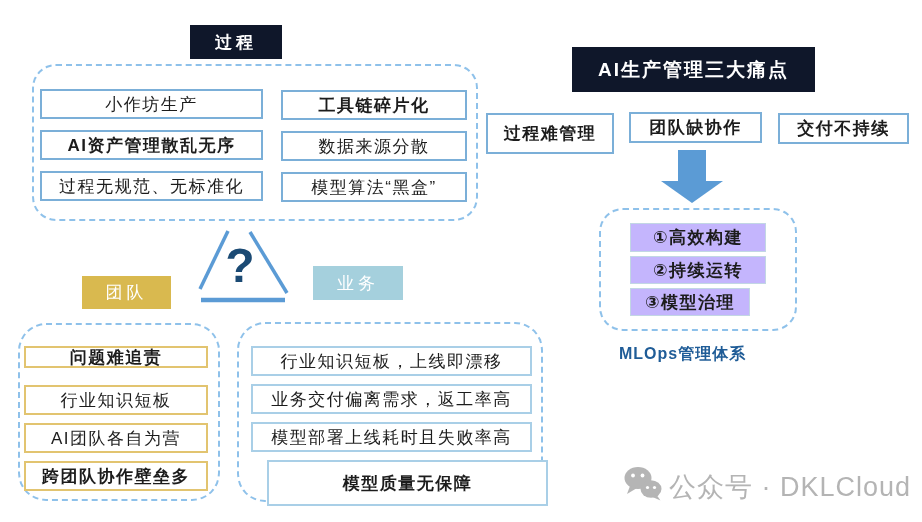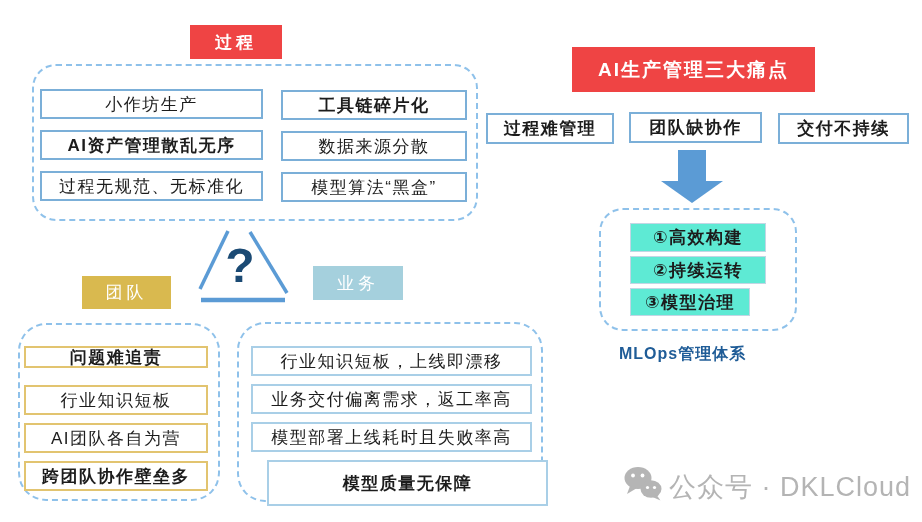--- a/index.html
+++ b/index.html
@@ -6,38 +6,38 @@
   .canvas{
     position:relative;width:922px;height:522px;background:#ffffff;overflow:hidden;
     font-family:"Liberation Sans","DejaVu Sans",sans-serif;color:#1c1c1c;
   }
   .abs{position:absolute;box-sizing:border-box;}
   
   .tag{
     display:flex;align-items:center;justify-content:center;
     color:#ffffff;font-size:17px;letter-spacing:4px;
   }
-  .tag-blue{background:#ef4444;font-weight:700;}
+  .tag-blue{background:#0f172a;font-weight:700;}
   .tag-gold{background:#d9b94f;}
   .tag-sky{background:#a5d0dd;}
   
   .panel{
     border:2px dashed #8ec1ea;border-radius:24px;background:#ffffff;
   }
   
   .box{
     display:flex;align-items:center;justify-content:center;
     background:#ffffff;font-size:17px;letter-spacing:1.5px;white-space:nowrap;
     color:#1c1c1c;
   }
   .b-blue{border:2px solid #7bafd8;}
   .b-blue-lt{border:2px solid #a9cfe7;}
   .b-gold{border:2px solid #e2c470;}
   .bold{font-weight:700;}
-  .fill-blue{background:#5eead4;border:1px solid #c2d6e4;font-weight:700;font-size:17px;}
+  .fill-blue{background:#c4b5fd;border:1px solid #c2d6e4;font-weight:700;font-size:17px;}
   .qmark{
     font-size:48px;font-weight:700;color:#1b4a74;text-align:center;line-height:56px;
   }
   .mlops-caption{
     font-size:16px;font-weight:700;color:#1f5c97;letter-spacing:1px;white-space:nowrap;
   }
   .watermark-text{
     font-size:27px;color:#b4b4b4;letter-spacing:1px;white-space:nowrap;
   }
 </style>
@@ -81,21 +81,21 @@
 
   <div class="abs panel" style="left:237px;top:322px;width:306px;height:180px;border-radius:28px;"></div>
   <div class="abs box b-blue-lt" style="left:251px;top:346px;width:281px;height:30px;">行业知识短板，上线即漂移</div>
   <div class="abs box b-blue-lt" style="left:251px;top:384px;width:281px;height:30px;">业务交付偏离需求，返工率高</div>
   <div class="abs box b-blue-lt" style="left:251px;top:422px;width:281px;height:30px;">模型部署上线耗时且失败率高</div>
   <div class="abs box b-blue-lt bold" style="left:251px;top:460px;width:281px;height:46px;margin-left:16px;">模型质量无保障</div>
 
   <div class="abs tag tag-blue" style="left:572px;top:47px;width:243px;height:45px;font-size:19px;letter-spacing:2px;">
     <span>AI生产管理三大痛点</span>
   </div>
-  <div class="abs box b-blue bold" style="left:486px;top:113px;width:128px;height:31px;">过程难管理</div>
+  <div class="abs box b-blue bold" style="left:486px;top:113px;width:128px;height:41px;">过程难管理</div>
   <div class="abs box b-blue bold" style="left:629px;top:112px;width:133px;height:31px;">团队缺协作</div>
   <div class="abs box b-blue bold" style="left:778px;top:113px;width:131px;height:31px;">交付不持续</div>
 
   <svg class="abs" style="left:661px;top:150px;" width="62" height="53" viewBox="0 0 62 53">
     <rect x="17" y="0" width="28" height="31" fill="#5b9bd5"></rect>
     <polygon points="0,31 62,31 31,53" fill="#5b9bd5"></polygon>
   </svg>
 
   <div class="abs panel" style="left:599px;top:208px;width:198px;height:123px;border-radius:24px;"></div>
   <div class="abs box fill-blue" style="left:630px;top:223px;width:136px;height:29px;">①高效构建</div>

